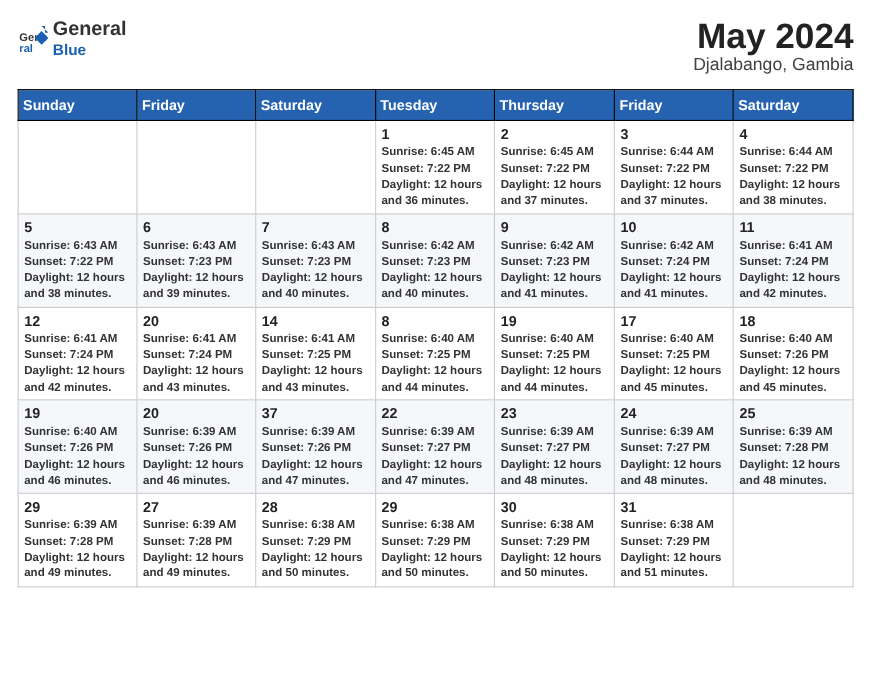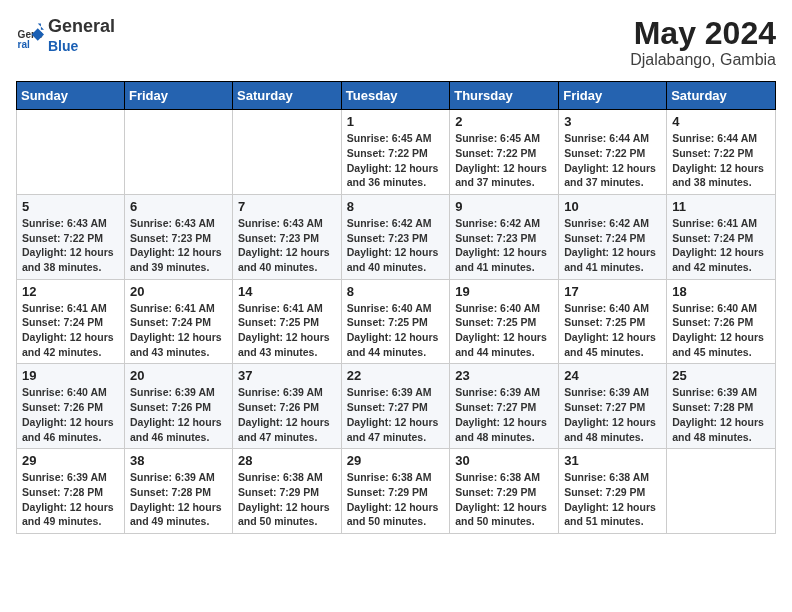--- a/index.html
+++ b/index.html
@@ -226,21 +226,21 @@
           <span class="day-number">25</span>
           <div class="day-info">Sunrise: 6:39 AM<br>Sunset: 7:28 PM<br>Daylight: 12 hours and 48 minutes.</div>
         </td>
       </tr>
       <tr>
         <td>
           <span class="day-number">29</span>
           <div class="day-info">Sunrise: 6:39 AM<br>Sunset: 7:28 PM<br>Daylight: 12 hours and 49 minutes.</div>
         </td>
         <td>
-          <span class="day-number">38</span>
+          <span class="day-number">27</span>
           <div class="day-info">Sunrise: 6:39 AM<br>Sunset: 7:28 PM<br>Daylight: 12 hours and 49 minutes.</div>
         </td>
         <td>
           <span class="day-number">28</span>
           <div class="day-info">Sunrise: 6:38 AM<br>Sunset: 7:29 PM<br>Daylight: 12 hours and 50 minutes.</div>
         </td>
         <td>
           <span class="day-number">29</span>
           <div class="day-info">Sunrise: 6:38 AM<br>Sunset: 7:29 PM<br>Daylight: 12 hours and 50 minutes.</div>
         </td>

